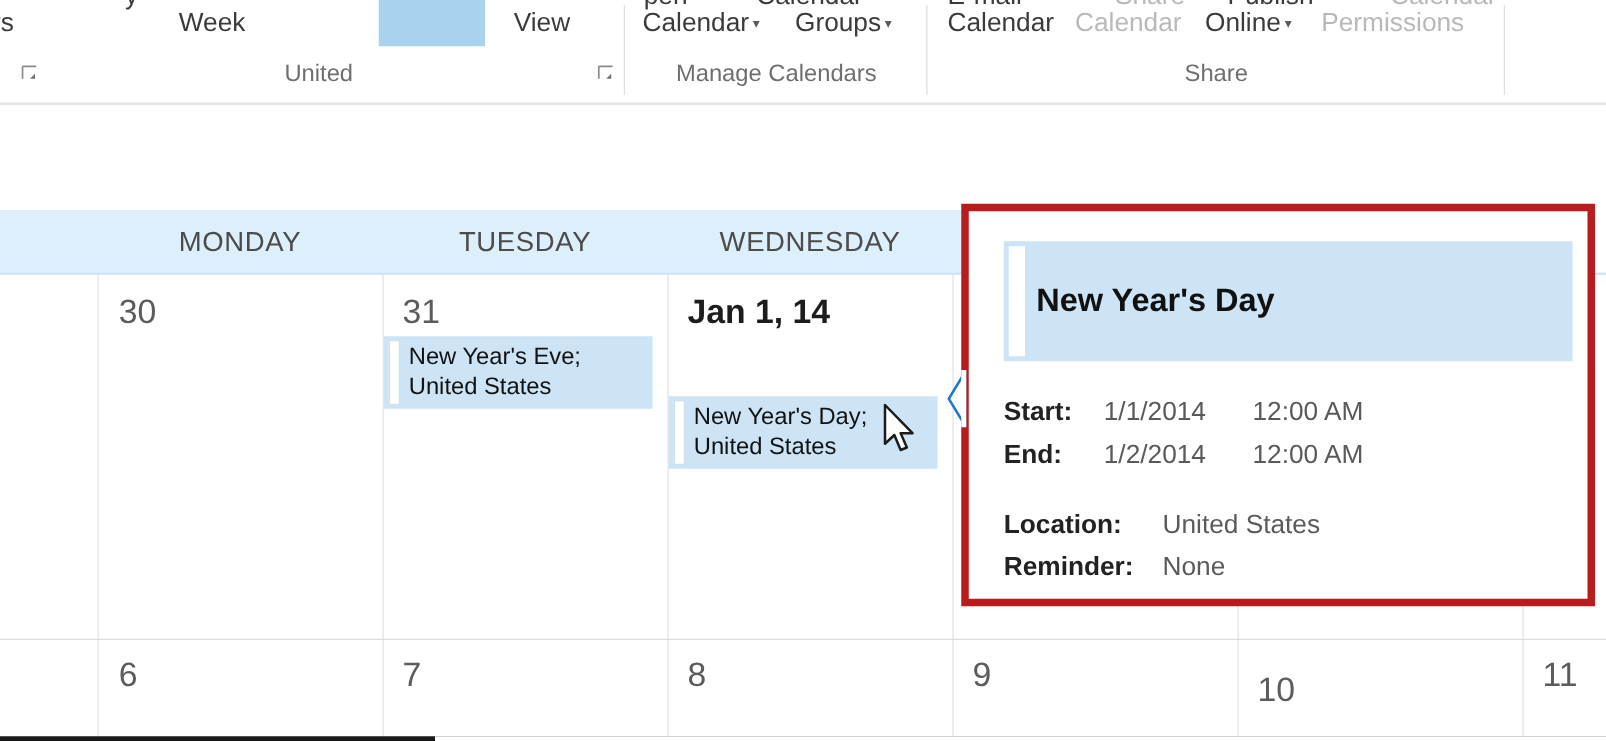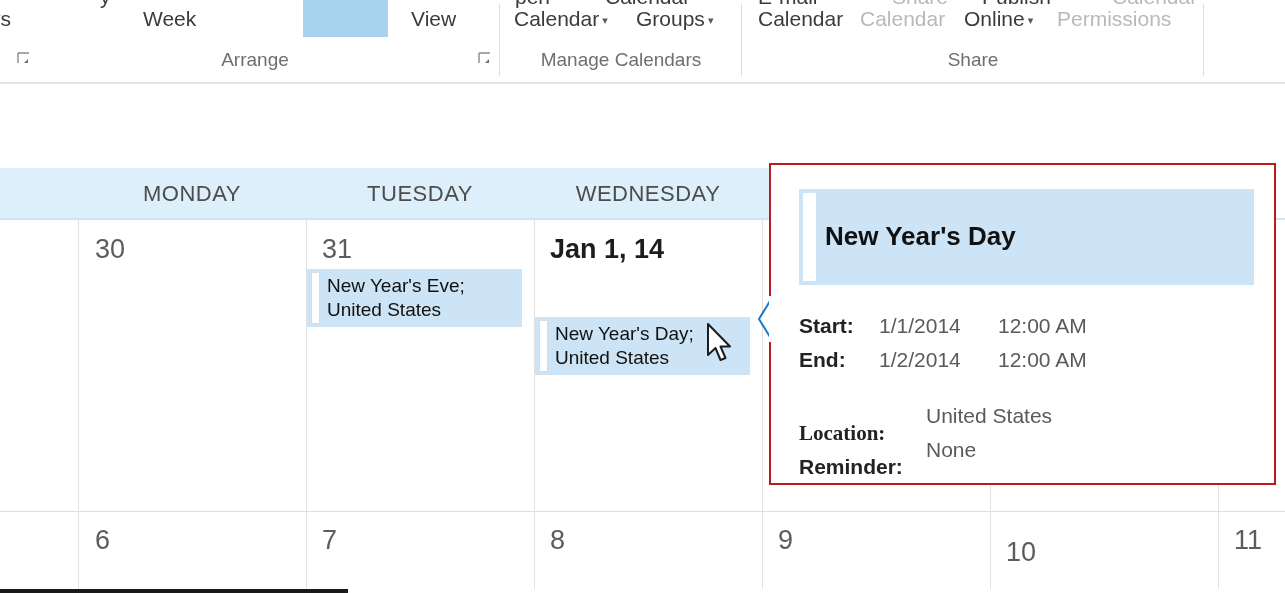--- a/index.html
+++ b/index.html
@@ -274,21 +274,21 @@
     background: #ffffff;
   }
 
   
   .popup {
     position: absolute;
     left: 769px; top: 163px;
     width: 507px;
     height: 322px;
     background: #ffffff;
-    border: 2px solid #b91c1c;
+    border: 6px solid #b91c1c;
     box-sizing: border-box;
     z-index: 40;
   }
   .popup-notch {
     position: absolute;
     left: 757px; top: 296px;
     width: 16px; height: 46px;
     z-index: 41;
   }
   .popup-title-band {
@@ -341,21 +341,21 @@
 <div id="app">
 
   <div class="ribbon">
 
     <div class="ribbon-group" style="left:0; width:500px;">
       <span class="clip-top" style="left:100px;">y</span>
       <span class="rib-item" style="left:-10px; top:8px;">ys</span>
       <span class="rib-item" style="left:143px; top:8px;">Week</span>
       <div class="selected-view-btn"></div>
       <span class="rib-item" style="left:411px; top:8px;">View</span>
-      <span class="group-label" style="left:150px; width:210px;">Arrange</span>
+      <span class="group-label" style="left:150px; width:210px;">United</span>
       <div class="dialog-launcher" style="left:17px;">
         <svg width="14" height="14" viewBox="0 0 14 14">
             <path d="M1 1 H12 M1 1 V11" stroke="#8a8a8a" stroke-width="1.4" fill="none"></path>
             <path d="M11 7 L11 11 L7 11 Z" fill="#6f6f6f"></path>
           </svg>
       </div>
       <div class="dialog-launcher" style="left:478px;">
         <svg width="14" height="14" viewBox="0 0 14 14">
             <path d="M1 1 H12 M1 1 V11" stroke="#8a8a8a" stroke-width="1.4" fill="none"></path>
             <path d="M11 7 L11 11 L7 11 Z" fill="#6f6f6f"></path>
@@ -481,24 +481,24 @@
     <div class="popup-title">New Year's Day</div>
 
     <div class="popup-row-label" style="left:28px;  top:149px;">Start:</div>
     <div class="popup-row-value" style="left:108px; top:149px;">1/1/2014</div>
     <div class="popup-row-value" style="left:227px; top:149px;">12:00 AM</div>
 
     <div class="popup-row-label" style="left:28px;  top:183px;">End:</div>
     <div class="popup-row-value" style="left:108px; top:183px;">1/2/2014</div>
     <div class="popup-row-value" style="left:227px; top:183px;">12:00 AM</div>
 
-    <div class="popup-row-label" style="left:28px;  top:256px;font-family:Liberation Serif, serif;">Location:</div>
+    <div class="popup-row-label" style="left:28px;  top:239px;">Location:</div>
     <div class="popup-row-value" style="left:155px; top:239px;">United States</div>
 
-    <div class="popup-row-label" style="left:28px;  top:273px;margin-top:17px;">Reminder:</div>
+    <div class="popup-row-label" style="left:28px;  top:273px;">Reminder:</div>
     <div class="popup-row-value" style="left:155px; top:273px;">None</div>
   </div>
 
   <div class="cursor">
     <svg width="30" height="44" viewBox="0 0 30 44">
       <path d="M2 2 L2 33 L9.5 26 L14.5 38 L19.5 36 L14.5 24.5 L24 24.5 Z" fill="#ffffff" stroke="#1c1c1c" stroke-width="2" stroke-linejoin="round"></path>
     </svg>
   </div>
 
   <div class="bottom-shadow"></div>

